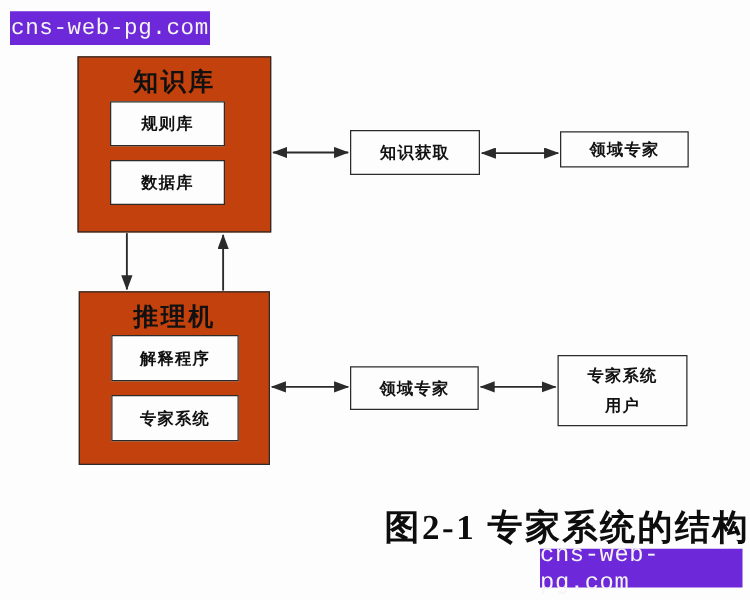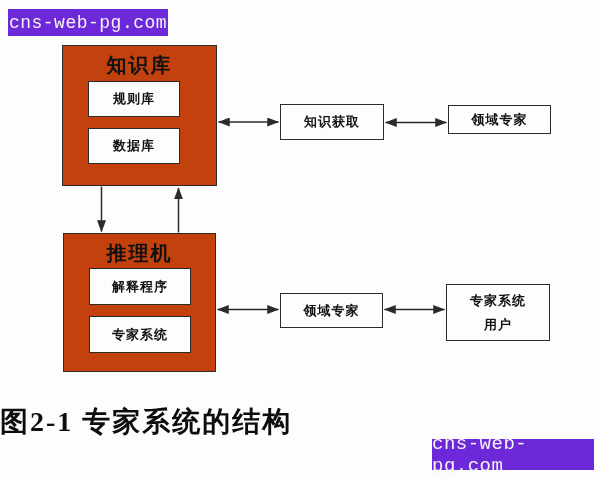--- a/index.html
+++ b/index.html
@@ -93,21 +93,21 @@
     left: 0; top: 0;
     width: 600px; height: 480px;
     pointer-events: none;
   }
 
   
   #caption {
     position: absolute;
     left: 0; top: 403px;
     width: 600px;
-    text-align: left;
+    text-align: right;
     font-weight: bold;
     font-size: 28px;
     letter-spacing: 2px;
     color: #0d0d0d;
   }
 </style>
 </head>
 <body>
 
 <div class="abs watermark wm-top">cns-web-pg.com</div>

